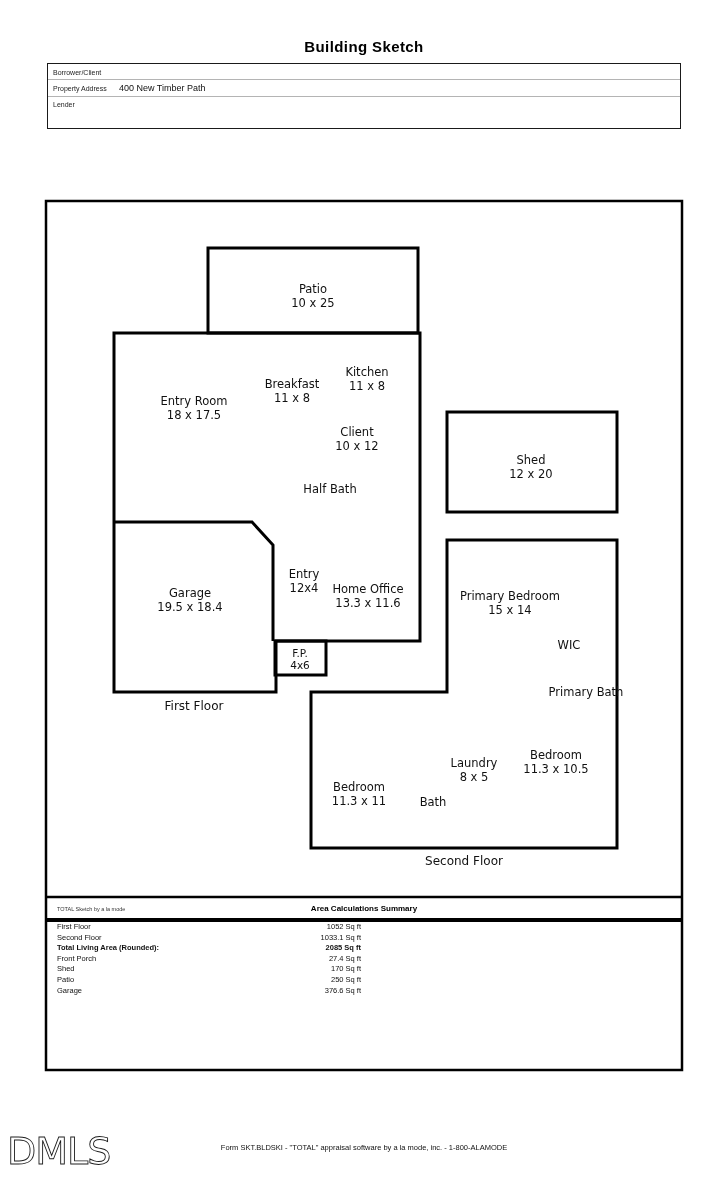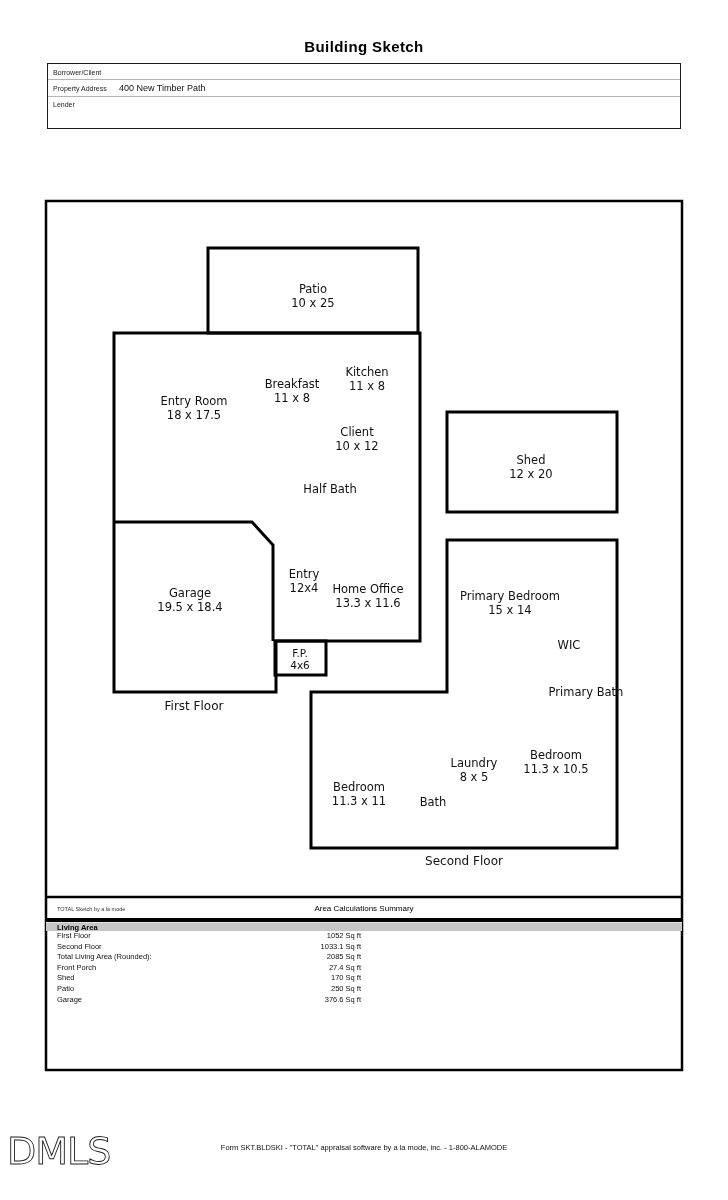--- a/index.html
+++ b/index.html
@@ -36,30 +36,30 @@
     color:#111;white-space:nowrap;
   }
   .floor-label{
     position:absolute;transform:translateX(-50%);text-align:center;
     font-family:"DejaVu Sans",sans-serif;font-size:12px;color:#111;white-space:nowrap;
   }
   
   .summary{position:absolute;left:46px;top:899px;width:636px;font-family:"Liberation Sans",sans-serif;}
   .sum-credit-row{position:relative;height:19px;}
   .sum-credit{position:absolute;left:11px;top:7px;font-size:5.5px;color:#333;}
-  .sum-title{position:absolute;left:0;top:5px;width:100%;text-align:center;font-size:8px;font-weight:normal;color:#000;}
+  .sum-title{position:absolute;left:0;top:5px;width:100%;text-align:center;font-size:8px;font-weight:bold;color:#000;}
   .sum-blackbar{height:4px;background:#000;}
   .sum-sec{
     height:9px;line-height:9px;background:#c6c6c6;border-top:1px solid #e2e2e2;
     font-size:7.5px;font-weight:bold;padding-left:11px;box-sizing:border-box;color:#000;
   }
   .sum-row{position:relative;height:10.6px;line-height:10.6px;font-size:7.5px;color:#111;}
   .sum-row .lbl{position:absolute;left:11px;top:0;}
   .sum-row .val{position:absolute;left:0;top:0;width:315px;text-align:right;}
-  .sum-row.total .lbl,.sum-row.total .val{font-weight:normal;text-align:right;}
+  .sum-row.total .lbl,.sum-row.total .val{font-weight:bold;text-align:right;}
   
   .footer-text{
     position:absolute;left:0;top:1143px;width:728px;text-align:center;
     font-size:7.5px;color:#111;
   }
   .logo{position:absolute;left:6px;top:1126px;}
 </style>
 </head>
 <body>
 
@@ -166,21 +166,20 @@
     <span>Bath</span>
   </div>
   <div class="floor-label" style="left:464px;top:854px">Second Floor</div>
 
   <div class="summary">
     <div class="sum-credit-row">
       <span class="sum-credit">TOTAL Sketch by a la mode</span>
       <span class="sum-title">Area Calculations Summary</span>
     </div>
     <div class="sum-blackbar"></div>
-    <div class="sum-sec">Living Area</div>
     <div class="sum-row">
       <span class="lbl">First Floor</span>
       <span class="val">1052 Sq ft</span>
     </div>
     <div class="sum-row">
       <span class="lbl">Second Floor</span>
       <span class="val">1033.1 Sq ft</span>
     </div>
     <div class="sum-row total">
       <span class="lbl">Total Living Area (Rounded):</span>

